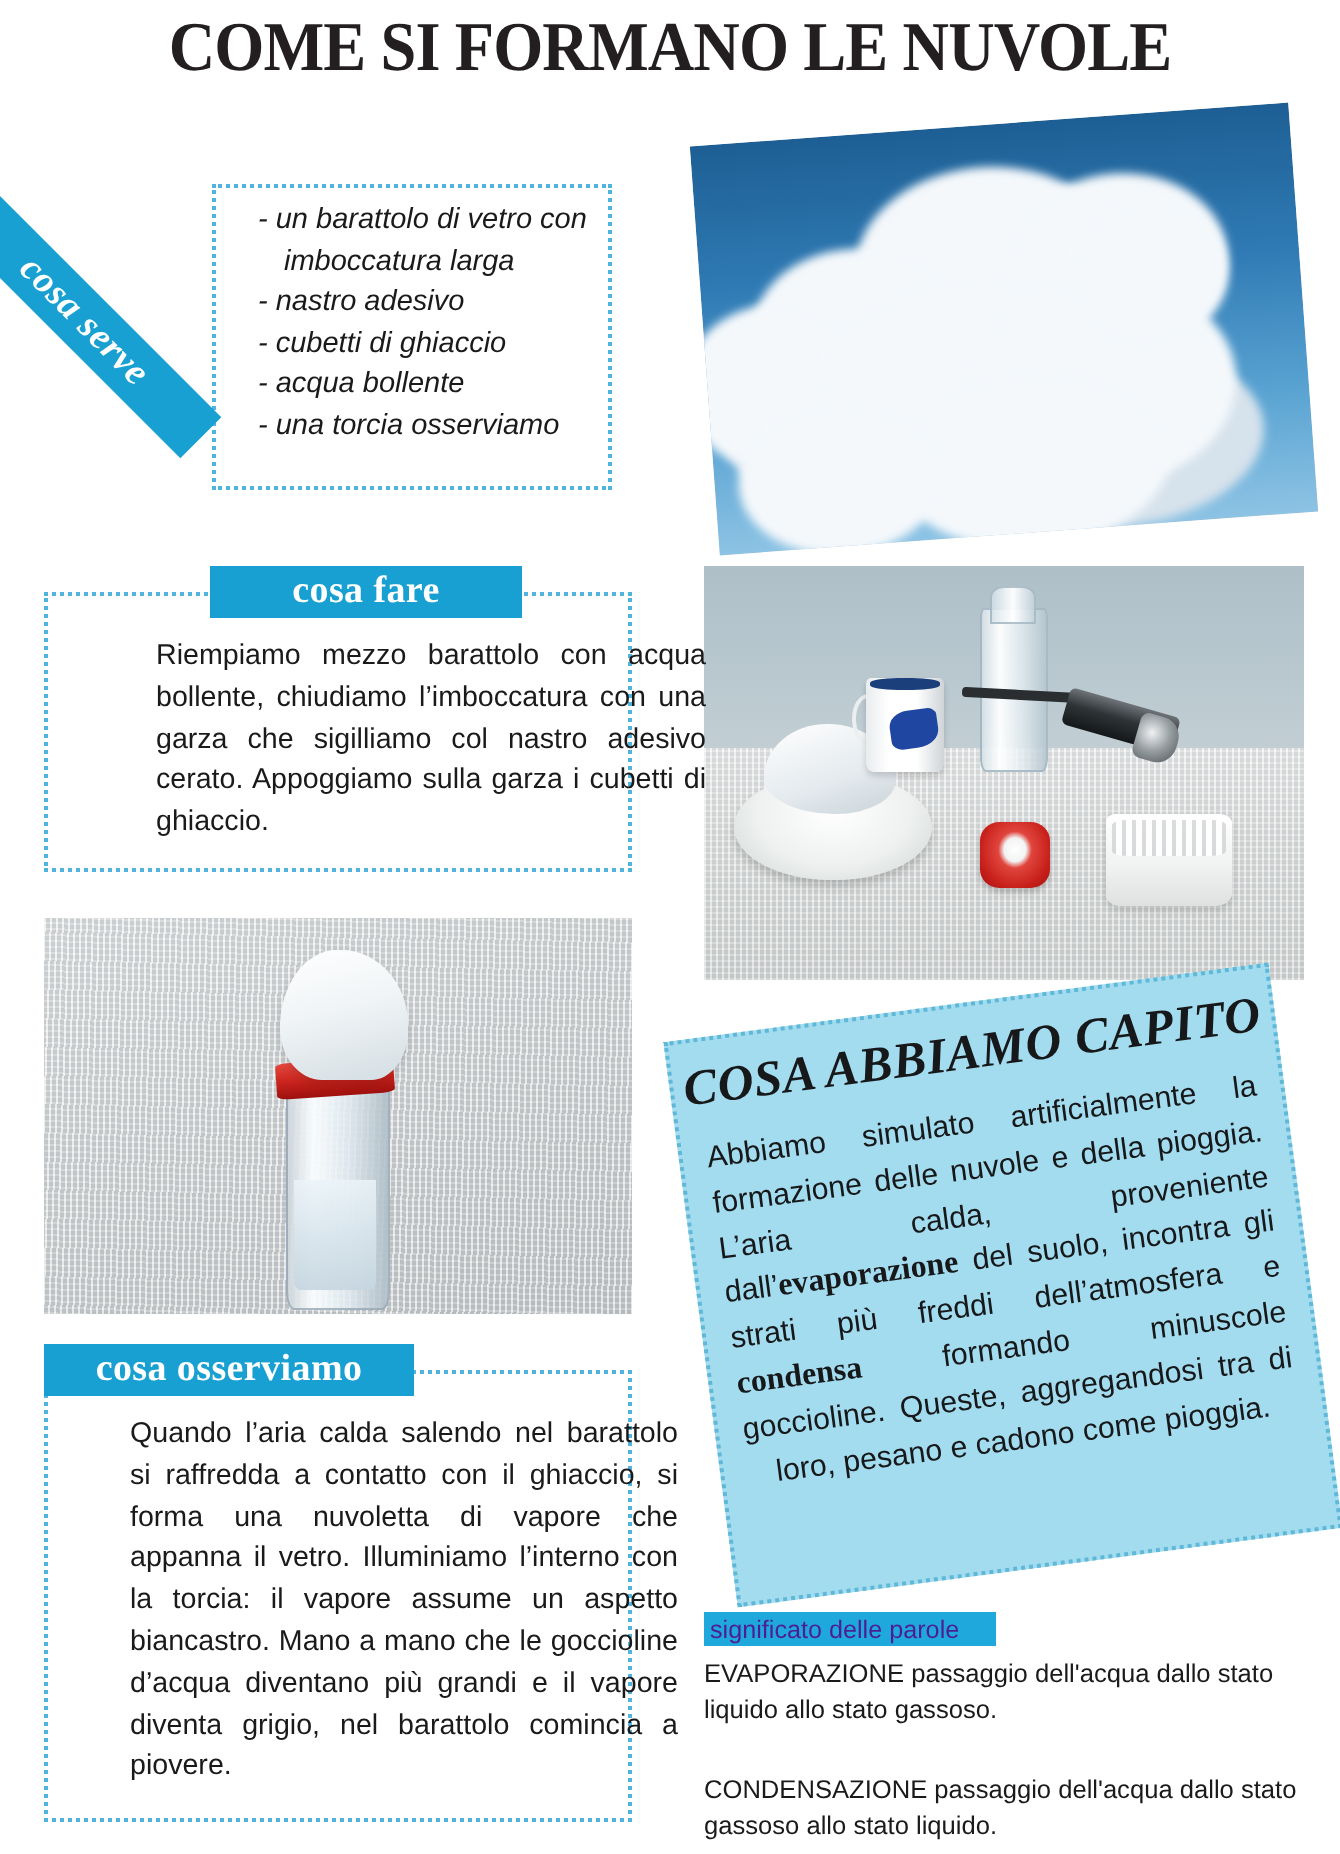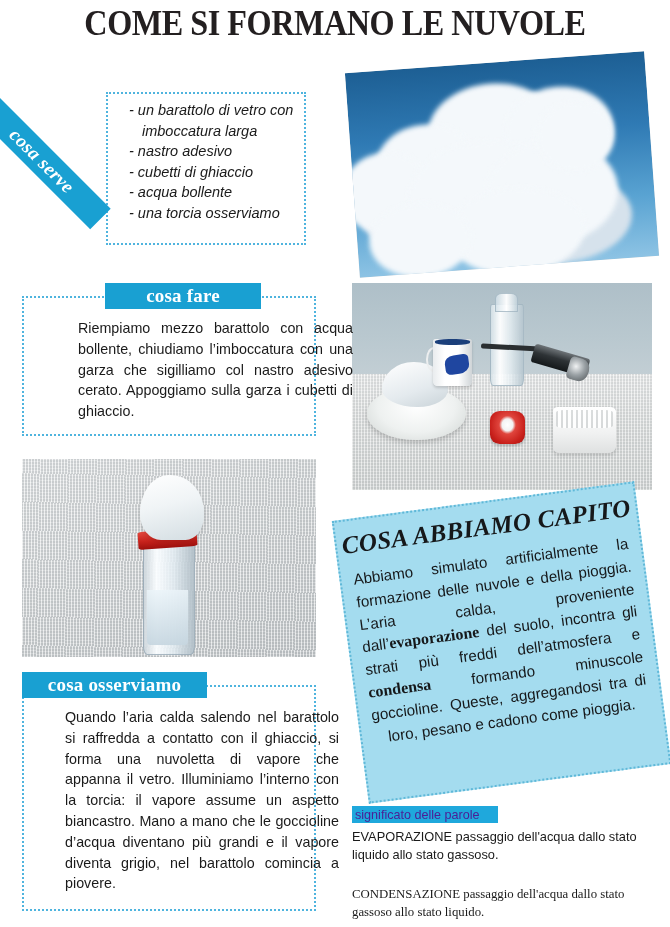--- a/index.html
+++ b/index.html
@@ -388,21 +388,21 @@
   }
   .gloss-entry {
     position: absolute;
     left: 352px;
     width: 300px;
     font-size: 12.8px;
     line-height: 17.5px;
     color: #1a1a1a;
   }
   #gloss-1 { top: 828px; }
-  #gloss-2 { top: 886px; font-family: Liberation Serif, serif; }
+  #gloss-2 { top: 886px; }
 </style>
 </head>
 <body>
 
 <div class="page-title">COME SI FORMANO LE NUVOLE</div>
 
 <div class="dotted-box" id="box-serve"></div>
 
 <div class="serve-list">
   <div class="li-indent">- un barattolo di vetro con imboccatura larga</div>

